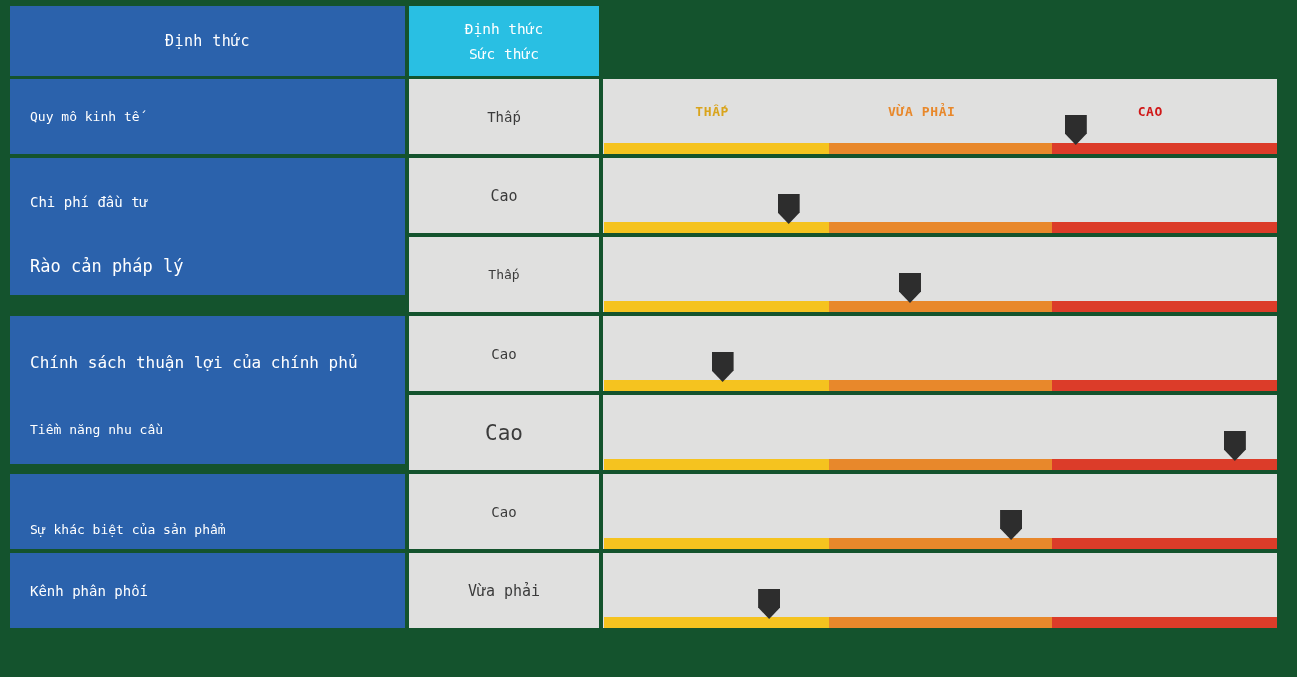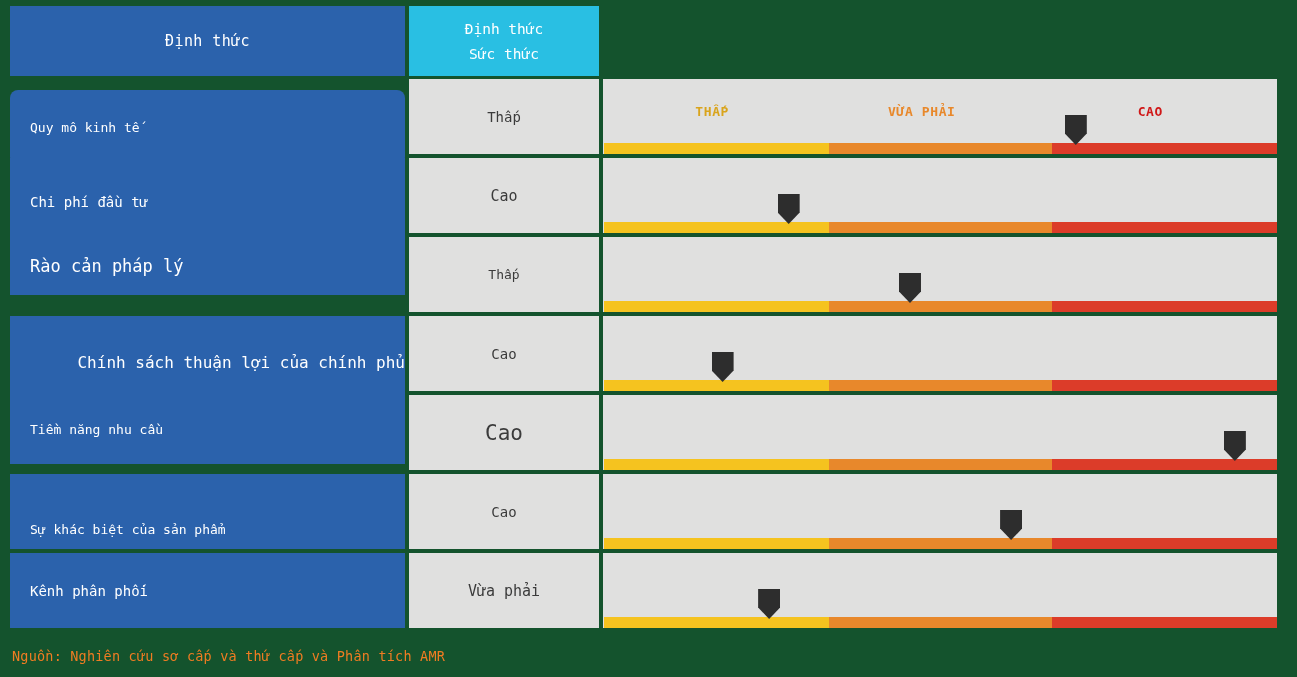--- a/index.html
+++ b/index.html
@@ -135,21 +135,21 @@
     <span>Định thức</span>
   </div>
 
   <div class="cell hdr-strength">
     <span>Định thức</span>
     <span>Sức thức</span>
   </div>
 
 
   <div id="rows-host">
-      <div class="cell row-label" style="top: 90px; height: 75px; border-radius: 8px;">
+      <div class="cell row-label" style="top: 79px; height: 75px;">
         <span style="font-size: 13px;">Quy mô kinh tế</span>
       </div>
       <div class="cell row-strength" style="top: 79px; height: 75px;">
         <span style="font-size: 14px;">Thấp</span>
       </div>
       <div class="cell row-track" style="top: 79px; height: 75px;">
         <div class="legend" style="left: 16.2%; color: rgb(217, 164, 28);">THẤP</div>
         <div class="legend" style="left: 47.3%; color: rgb(232, 136, 43);">VỪA PHẢI</div>
         <div class="legend" style="left: 81.2%; color: rgb(208, 24, 24);">CAO</div>
         <div class="scale">
@@ -180,21 +180,21 @@
         <span style="font-size: 13px;">Thấp</span>
       </div>
       <div class="cell row-track" style="top: 237px; height: 75px;">
         <div class="scale">
           <div style="width: 33.4%; background: rgb(245, 195, 31);"></div>
           <div style="width: 33.1%; background: rgb(232, 136, 43);"></div>
           <div style="width: 33.5%; background: rgb(220, 60, 41);"></div>
         </div>
         <div class="marker" style="left: calc(45.4% + 1px); background: rgb(45, 45, 45);"></div>
       </div>
-      <div class="cell row-label" style="top: 316px; height: 92px; justify-content: flex-end;">
+      <div class="cell row-label" style="top: 316px; height: 92px;">
         <span style="font-size: 16px;">Chính sách thuận lợi của chính phủ</span>
       </div>
       <div class="cell row-strength" style="top: 316px; height: 75px;">
         <span style="font-size: 14px;">Cao</span>
       </div>
       <div class="cell row-track" style="top: 316px; height: 75px;">
         <div class="scale">
           <div style="width: 33.4%; background: rgb(245, 195, 31);"></div>
           <div style="width: 33.1%; background: rgb(232, 136, 43);"></div>
           <div style="width: 33.5%; background: rgb(220, 60, 41);"></div>
@@ -238,15 +238,14 @@
       <div class="cell row-track" style="top: 553px; height: 75px;">
         <div class="scale">
           <div style="width: 33.4%; background: rgb(245, 195, 31);"></div>
           <div style="width: 33.1%; background: rgb(232, 136, 43);"></div>
           <div style="width: 33.5%; background: rgb(220, 60, 41);"></div>
         </div>
         <div class="marker" style="left: calc(24.5% + 1px); background: rgb(45, 45, 45);"></div>
       </div>
     </div>
 
-  <div class="source-note">Nguồn: Nghiên cứu sơ cấp và thứ cấp và Phân tích AMR</div>
 
 </div>
 
 </body></html>

